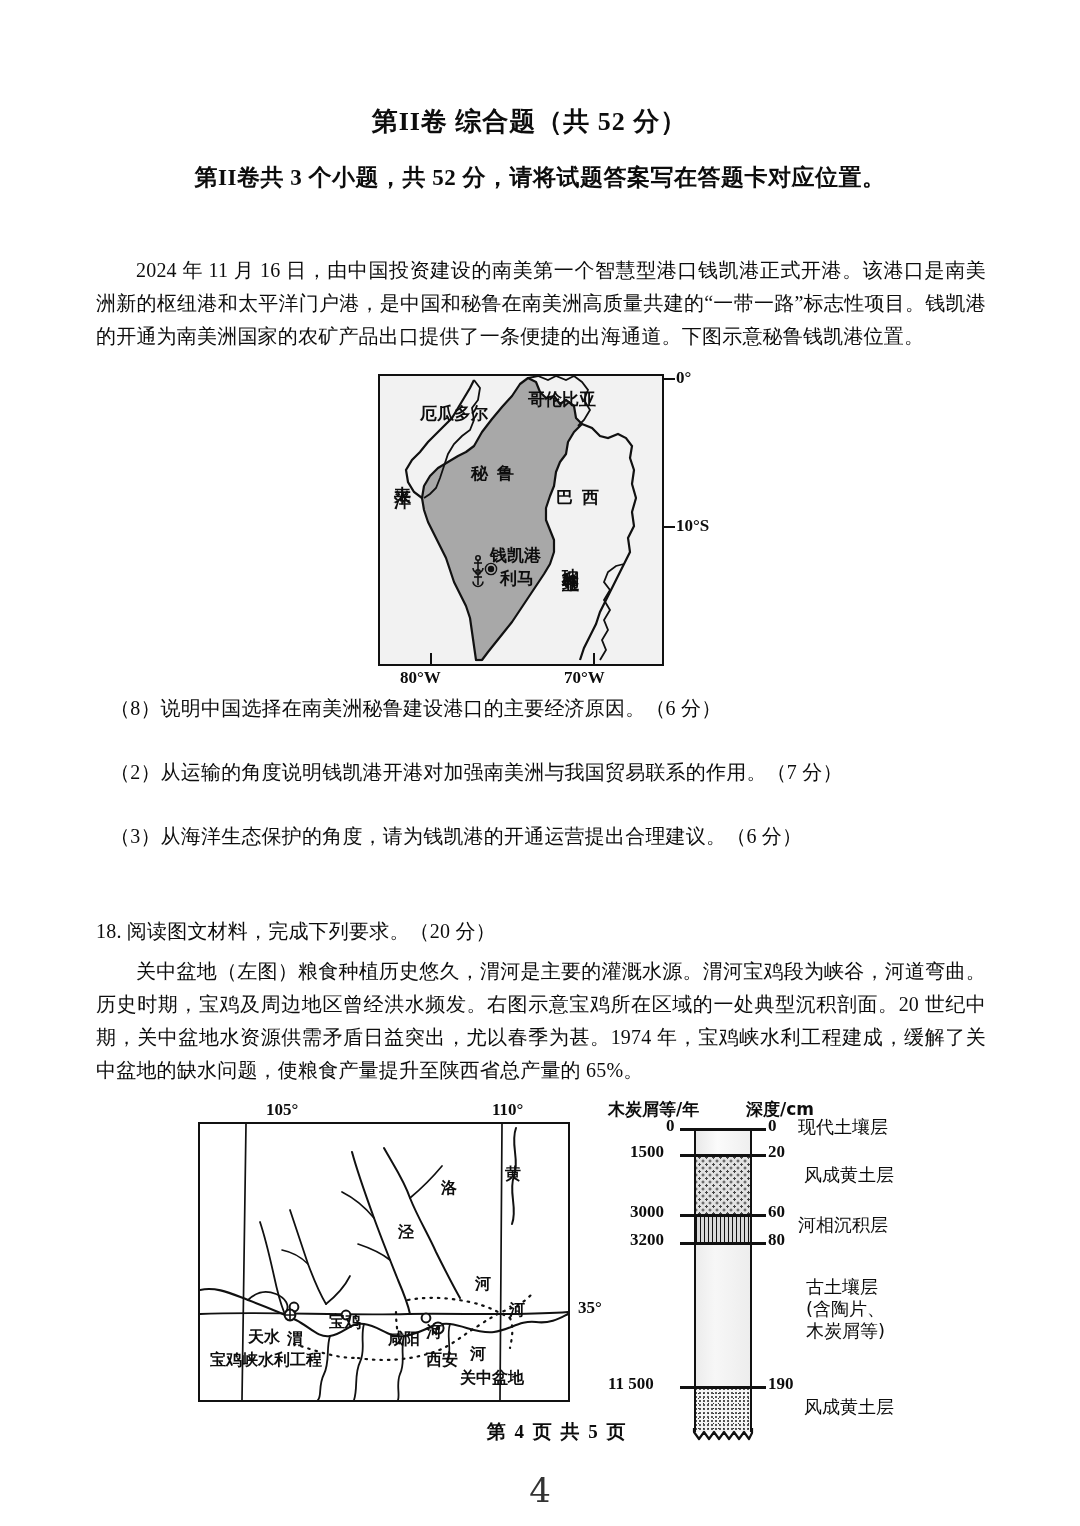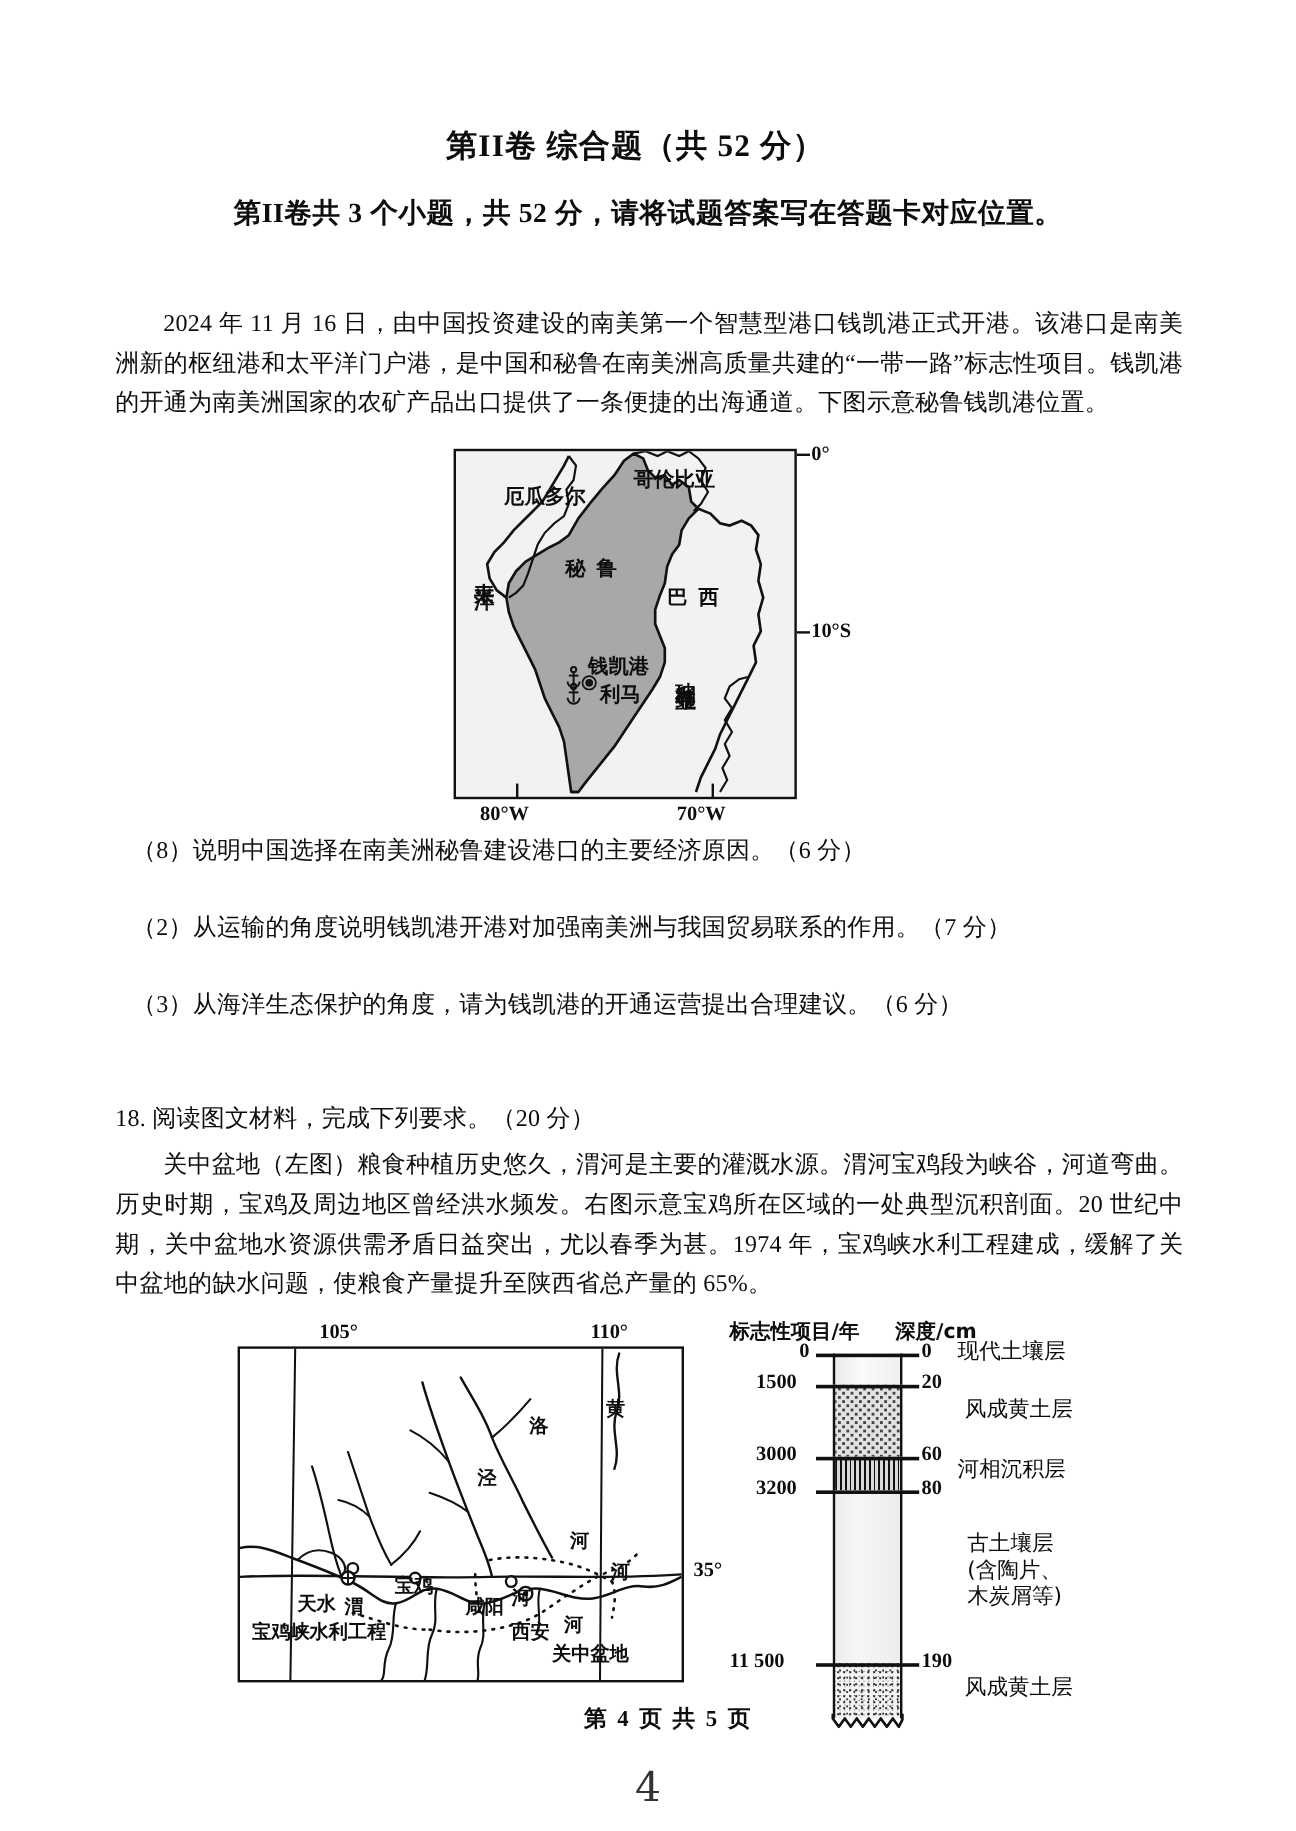--- a/index.html
+++ b/index.html
@@ -275,21 +275,21 @@
 
     <div class="gz-lab" style="left:50px;top:205px;">天水</div>
     <div class="gz-lab" style="left:131px;top:190px;">宝鸡</div>
     <div class="gz-lab" style="left:190px;top:207px;">咸阳</div>
     <div class="gz-lab" style="left:228px;top:228px;">西安</div>
     <div class="gz-lab" style="left:12px;top:228px;">宝鸡峡水利工程</div>
     <div class="gz-lab" style="left:262px;top:246px;">关中盆地</div>
   </div>
 
   <div id="fig-strat">
-    <div class="col-head" style="left:0px;top:0px;">标志性项目/年</div>
+    <div class="col-head" style="left:0px;top:0px;">木炭屑等/年</div>
     <div class="col-head" style="left:138px;top:0px;">深度/cm</div>
 
     <div class="strat-col">
 
       <div class="layer fill-modern" style="top:0px;height:26px;"></div>
       <div class="layer fill-loess-top" style="top:26px;height:60px;"></div>
       <div class="layer fill-fluvial" style="top:86px;height:28px;"></div>
       <div class="layer fill-paleo" style="top:114px;height:144px;"></div>
       <div class="layer fill-loess-bot" style="top:258px;height:46px;"></div>
 

